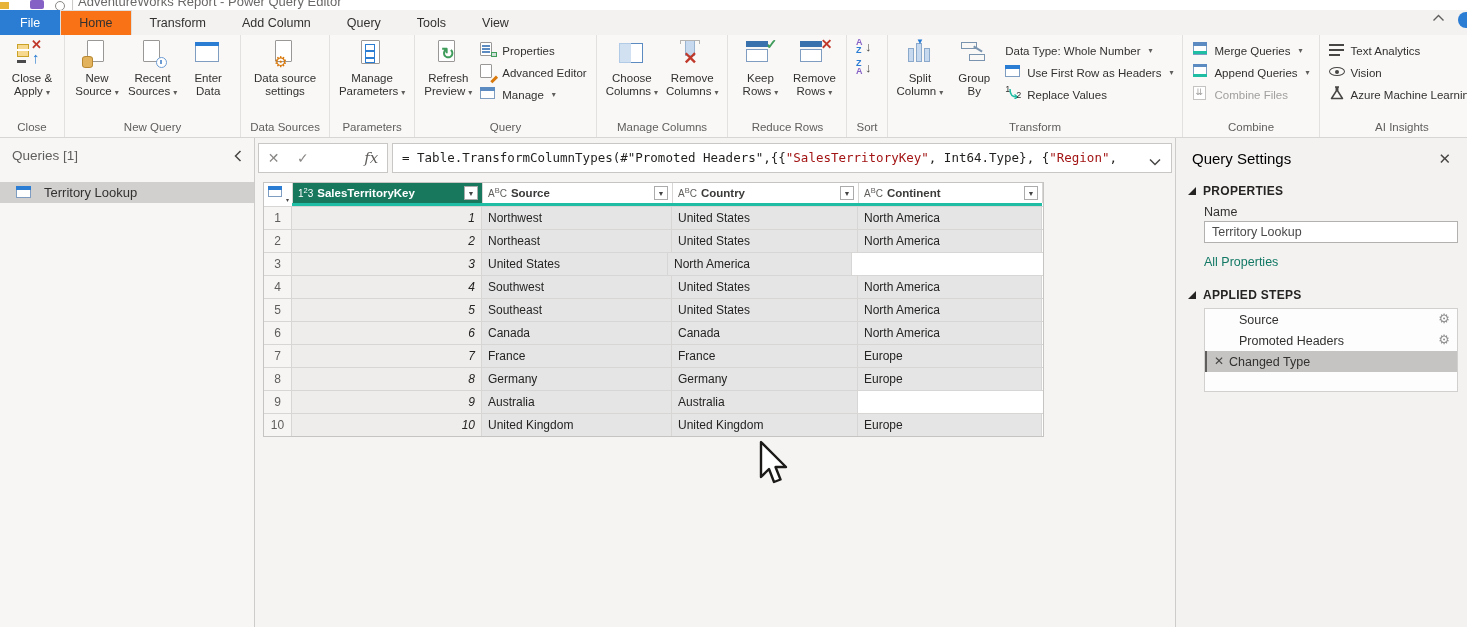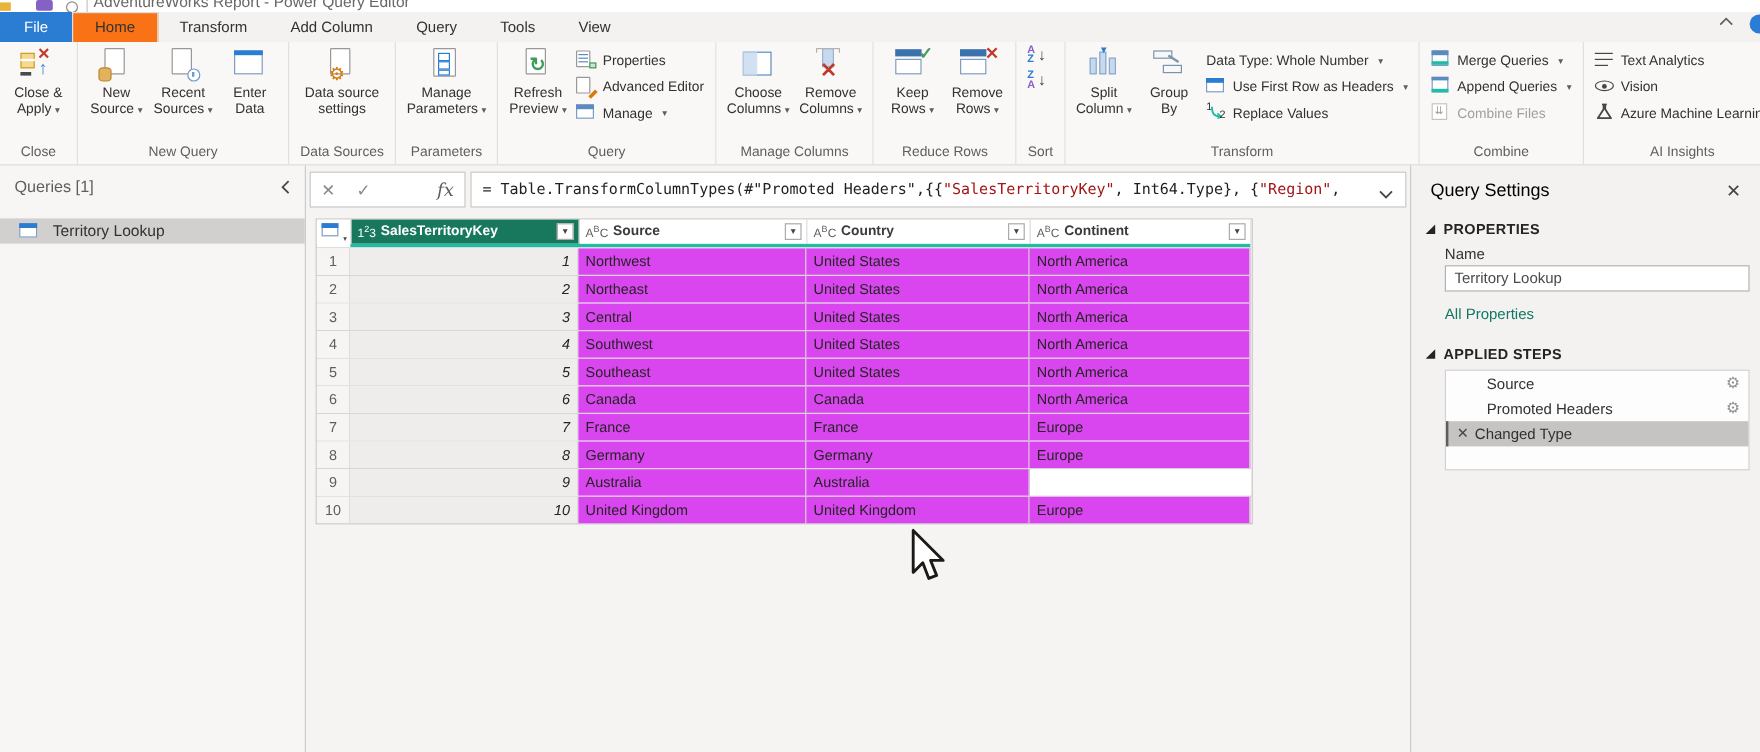--- a/index.html
+++ b/index.html
@@ -65,21 +65,21 @@
   .g-h .h-name{font-size:11.5px;font-weight:bold;color:#3b3a39;margin-left:4px;}
   .g-h.selected .h-name{color:#fff;}
   .typeico{font-size:10px;color:#605e5c;margin-left:5px;letter-spacing:0;}
   .g-h.selected .typeico{color:#fff;}
   .typeico sup{font-size:7.5px;}
   .fbtn{position:absolute;right:4px;top:3px;width:14px;height:14px;background:#fff;border:1px solid #ababab;box-sizing:border-box;
         display:flex;align-items:center;justify-content:center;font-size:7px;color:#444;}
   .g-qbar{height:3px;background:var(--qbar);margin-left:28px;}
   .g-row{display:flex;height:22px;border-top:1px solid #d8d6d4;}
   .g-num{width:28px;background:#f6f5f4;border-right:1px solid #d8d6d4;font-size:12px;color:#605e5c;display:flex;align-items:center;justify-content:center;box-sizing:border-box;}
-  .g-cell{font-size:12px;color:#252423;border-right:1px solid #d8d6d4;box-sizing:border-box;display:flex;align-items:center;padding-left:6px;background:#d946ef;}
+  .g-cell{font-size:12px;color:#252423;border-right:1px solid #d8d6d4;box-sizing:border-box;display:flex;align-items:center;padding-left:6px;background:#e5e5e5;}
   .g-cell.selcol{background:#eeedec;font-style:italic;justify-content:flex-end;padding-right:6px;padding-left:0;}
   #cursor{position:absolute;left:497px;top:300px;}
   
   #settings-panel{position:absolute;left:1175px;top:138px;width:292px;height:489px;background:#f3f2f1;border-left:1px solid #cecccb;box-sizing:border-box;}
   #settings-title{position:absolute;left:16px;top:12px;font-size:15px;color:#000000;}
   #settings-close{position:absolute;right:16px;top:12px;font-size:15px;color:#484644;}
   .sec-head{position:absolute;left:12px;display:flex;align-items:center;gap:6px;font-size:12px;font-weight:bold;color:#252423;letter-spacing:.3px;}
   #properties-head{top:46px;} #steps-head{top:150px;}
   #name-label{position:absolute;left:28px;top:67px;font-size:12.5px;color:#323130;}
   #name-input{position:absolute;left:28px;top:83px;width:254px;height:22px;background:#fff;border:1px solid #b3b1af;box-sizing:border-box;
@@ -444,21 +444,20 @@
       <div class="g-row">
         <div class="g-num">2</div>
         <div class="g-cell selcol" style="width: 190px;">2</div>
         <div class="g-cell" style="width: 190px;">Northeast</div>
         <div class="g-cell" style="width: 186px;">United States</div>
         <div class="g-cell" style="width: 184px;">North America</div>
       </div>
       <div class="g-row">
         <div class="g-num">3</div>
         <div class="g-cell selcol" style="width: 190px;">3</div>
-        <div class="g-cell" style="width: 190px;">Central</div>
         <div class="g-cell" style="width: 186px;">United States</div>
         <div class="g-cell" style="width: 184px;">North America</div>
       </div>
       <div class="g-row">
         <div class="g-num">4</div>
         <div class="g-cell selcol" style="width: 190px;">4</div>
         <div class="g-cell" style="width: 190px;">Southwest</div>
         <div class="g-cell" style="width: 186px;">United States</div>
         <div class="g-cell" style="width: 184px;">North America</div>
       </div>

